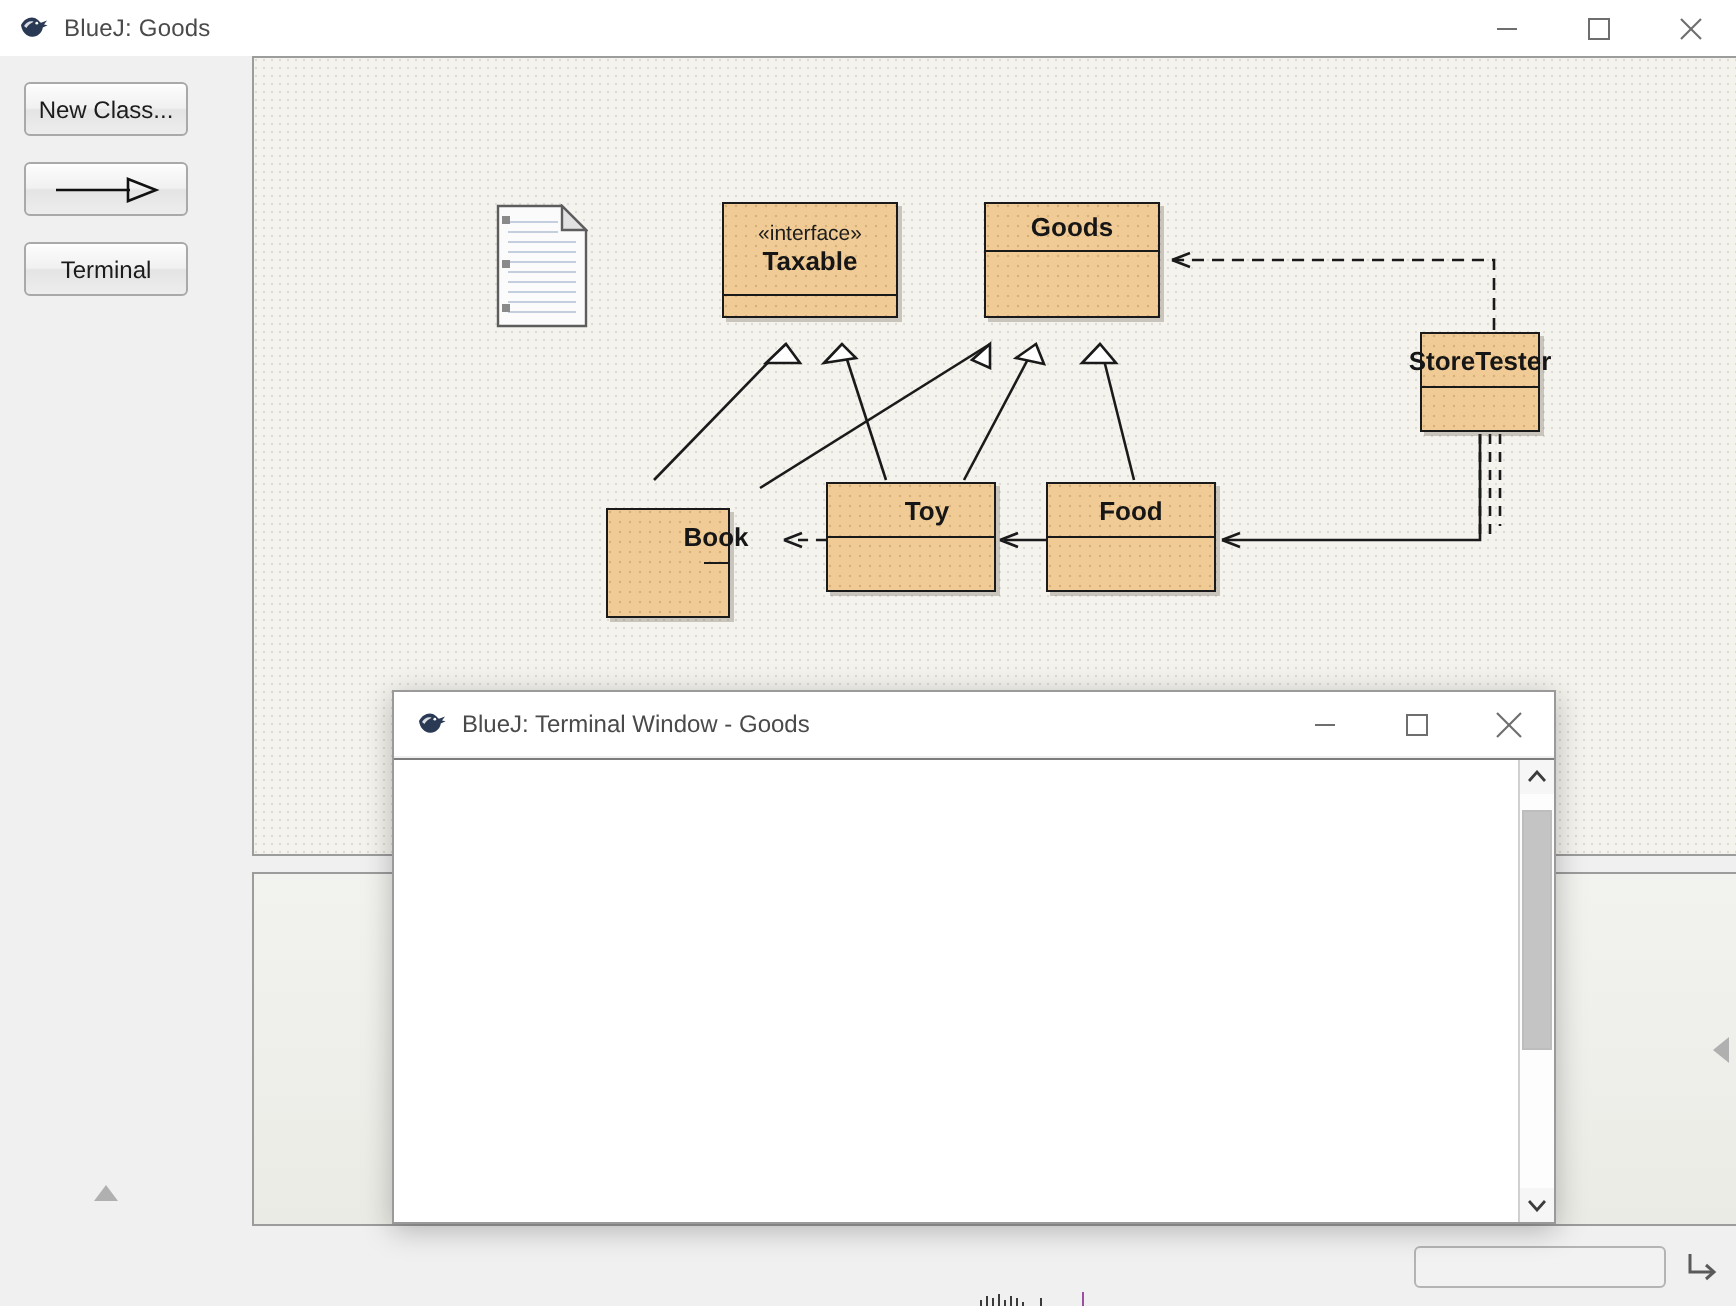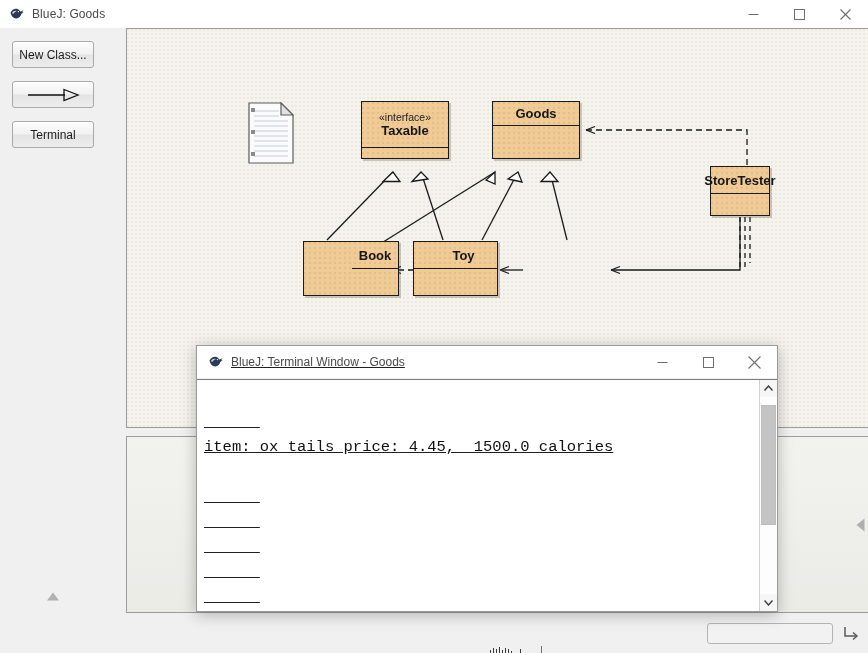--- a/index.html
+++ b/index.html
@@ -246,21 +246,20 @@
     left: 196px;
     top: 345px;
     width: 580px;
     height: 265px;
     background: #ffffff;
     border: 1px solid #9a9a9a;
     box-shadow: 0 3px 14px rgba(0,0,0,.26);
     display: flex;
     flex-direction: column;
     overflow: hidden;
-    text-decoration: underline;
   }
   .term-titlebar {
     height: 32px;
     background: #ffffff;
     display: flex;
     align-items: center;
     position: relative;
     flex: 0 0 auto;
     border-bottom: 1px solid #f0f0f0;
   }
@@ -451,34 +450,40 @@
           <div class="cls-body"></div>
         </div>
 
         <div class="cls" style="left:583px; top:137px; width:60px; height:50px;">
           <div class="cls-head" style="height:27px;">
             <span>StoreTester</span>
           </div>
           <div class="cls-body"></div>
         </div>
 
-        <div class="cls" style="left:176px; top:212px; width:96px; height:55px;padding-left:48px;">
+        <div class="cls" style="left:176px; top:225px; width:62px; height:55px;padding-left:48px;">
           <div class="cls-head" style="height:27px;">
             <span>Book</span>
           </div>
           <div class="cls-body"></div>
         </div>
 
         <div class="cls" style="left:286px; top:212px; width:85px; height:55px;">
           <div class="cls-head" style="height:27px;padding-left:16px;">
             <span>Toy</span>
           </div>
           <div class="cls-body"></div>
         </div>
 
+        <div class="cls" style="left:396px; top:212px; width:85px; height:55px;">
+          <div class="cls-head" style="height:27px;">
+            <span>Food</span>
+          </div>
+          <div class="cls-body"></div>
+        </div>
 
       </div>
 
       <div class="lower-panel">
         <div class="right-collapse">
           <svg width="9" height="14" viewBox="0 0 9 14">
               <path d="M8.5 0.5 L0.5 7 L8.5 13.5 Z" fill="#b0b0b0"></path>
             </svg>
         </div>
       </div>
@@ -541,21 +546,20 @@
             <line x1="0.5" y1="0.5" x2="12.5" y2="12.5" stroke="#6e6e6e" stroke-width="1.1"></line>
             <line x1="12.5" y1="0.5" x2="0.5" y2="12.5" stroke="#6e6e6e" stroke-width="1.1"></line>
           </svg>
       </div>
     </div>
   </div>
 
 
   <div class="term-content">
     <div class="term-text">
-      <div class="term-line">item: ox tails price: 4.45,  1500.0 calories</div>
       
       
       
       
       
     </div>
 
     <div class="term-scroll">
       <div class="sb-arrow">
         <svg width="9" height="7" viewBox="0 0 9 7">

